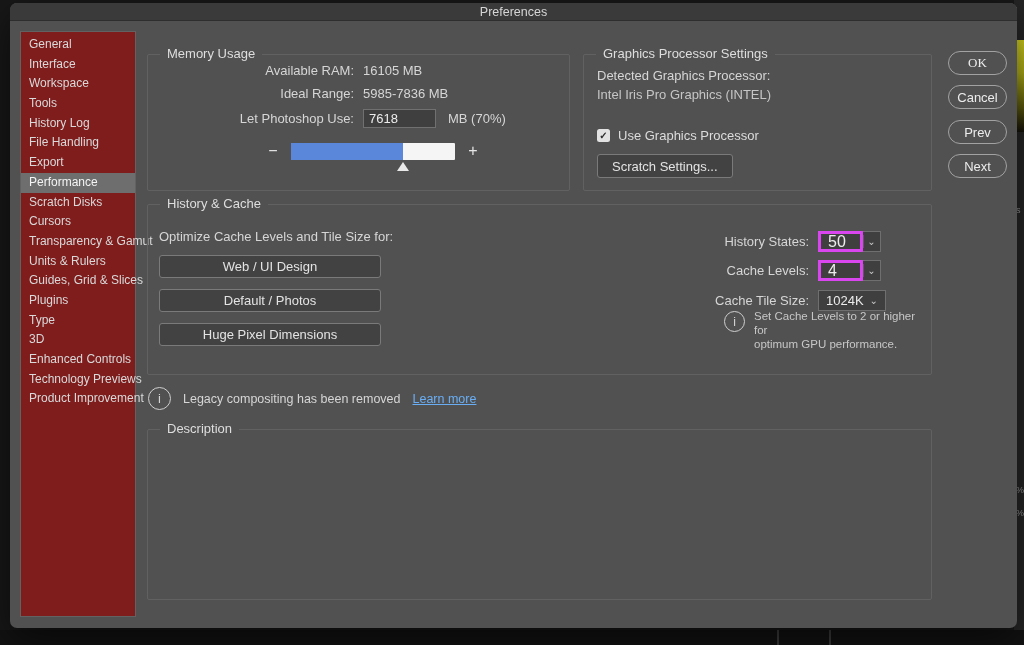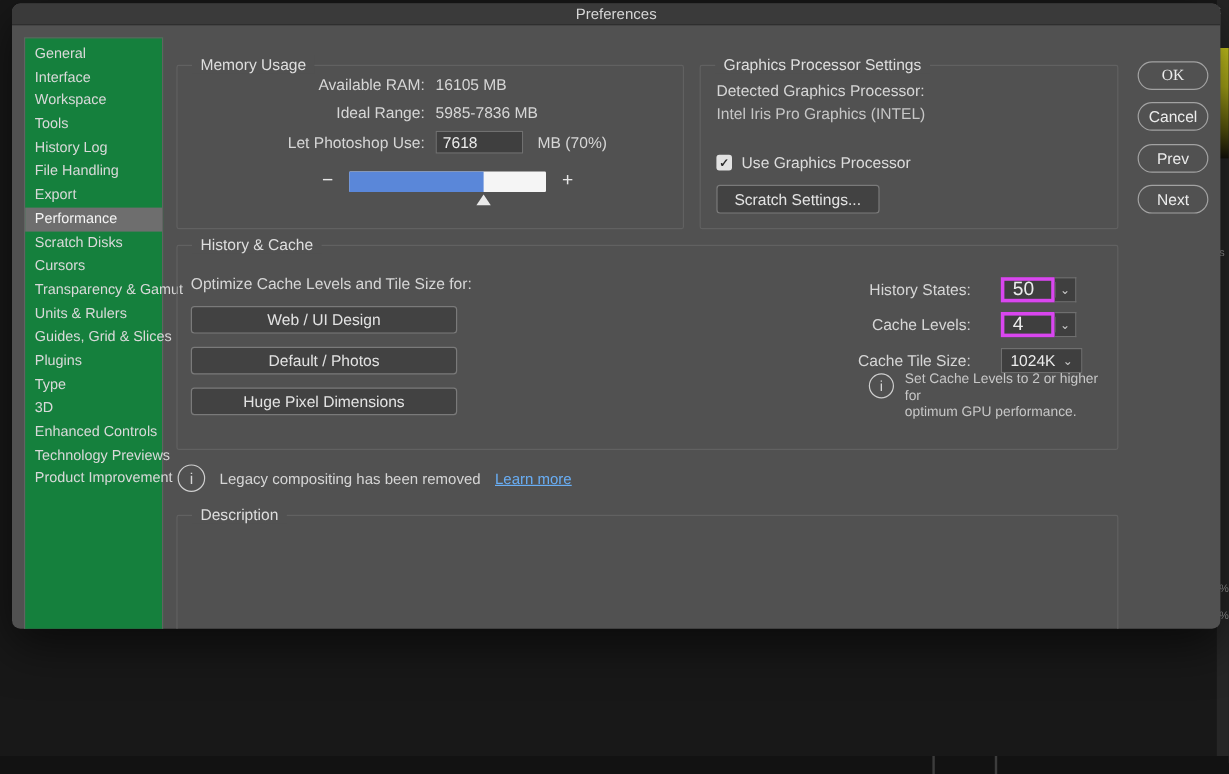--- a/index.html
+++ b/index.html
@@ -18,36 +18,36 @@
   .bg-thumb {
     position:absolute; left:1014px; top:40px; width:10px; height:92px;
     background:linear-gradient(180deg,#d6d41f 0%, #b5b31a 35%, #5a570d 75%, #14120a 100%);
   }
   .bg-frag { position:absolute; font-size:9px; color:#9a9a9a; }
   .bg-bottom { position:absolute; left:0; top:630px; width:1024px; height:15px; background:#121212; }
   .bg-vline { position:absolute; top:630px; width:2px; height:15px; background:#3c3c3c; }
 
   
   .dialog {
-    position:absolute; left:10px; top:3px; width:1007px; height:521px;
+    position:absolute; left:10px; top:3px; width:1007px; height:625px;
     background:#515151; border-radius:7px;
     box-shadow:0 12px 40px rgba(0,0,0,.6);
     overflow:hidden;
   }
   .titlebar {
     height:18px; background:#3a3a3a; border-bottom:1px solid #2e2e2e;
     display:flex; align-items:center; justify-content:center;
     font-size:12.5px; color:#d6d6d6;
   }
   .content { position:relative; width:100%; height:calc(100% - 19px); }
 
   
   .sidebar {
     position:absolute; left:10px; top:10px; width:116px; height:586px;
-    border:1px solid #626262; background:#15803d; padding-top:3px;
+    border:1px solid #626262; background:#7f1d1d; padding-top:3px;
   }
   .side-item {
     height:19.7px; line-height:19.7px; padding-left:8px;
     font-size:12px; color:#d9d9d9; white-space:nowrap; cursor:default;
   }
   .side-item.selected { background:#6e6e6e; color:#f4f4f4; }
 
   
   .fs { position:absolute; border:1px solid #616161; border-radius:2px; }
   .fs-legend {
@@ -97,21 +97,21 @@
   .btn-dark {
     background:#424242; border:1px solid #7a7a7a; border-radius:3px;
     color:#e3e3e3; font-size:13px; font-family:"Liberation Sans",sans-serif;
     display:flex; align-items:center; justify-content:center; cursor:default;
   }
   .gpu-advanced { position:absolute; left:13px; top:99px; height:24px; padding:0 14px; }
 
   
   .hc-optimize { position:absolute; left:11px; top:24px; font-size:13px; color:#d6d6d6; }
   .hc-preset { position:absolute; left:11px; width:222px; height:23px; }
-  .hc-row { position:absolute; display:flex; align-items:center; font-size:13px; color:#d6d6d6;gap:16px; }
+  .hc-row { position:absolute; display:flex; align-items:center; font-size:13px; color:#d6d6d6; }
   .hc-row-label { width:246px; text-align:right; margin-right:9px; }
   .combo { display:flex; height:21px; }
   .combo-val {
     width:45px; background:#3f3f3f; border:3px solid #d946ef;
     color:#ececec; font-size:16px; display:flex; align-items:center; padding-left:7px;
   }
   .combo-chev {
     width:18px; background:#3f3f3f; border:1px solid #6f6f6f; border-left:none;
     position:relative; display:flex; align-items:center; justify-content:center;
     color:#c9c9c9; font-size:10px; cursor:default;

